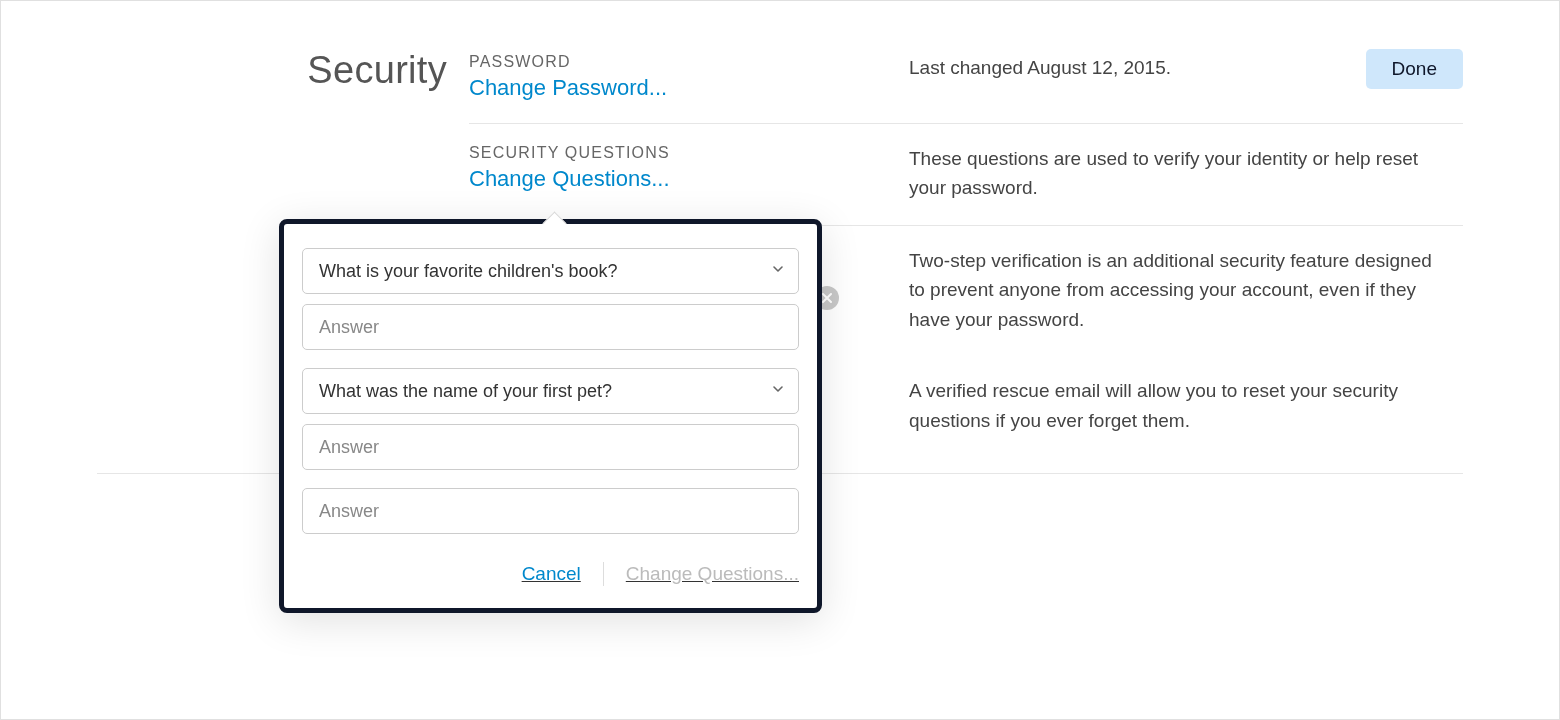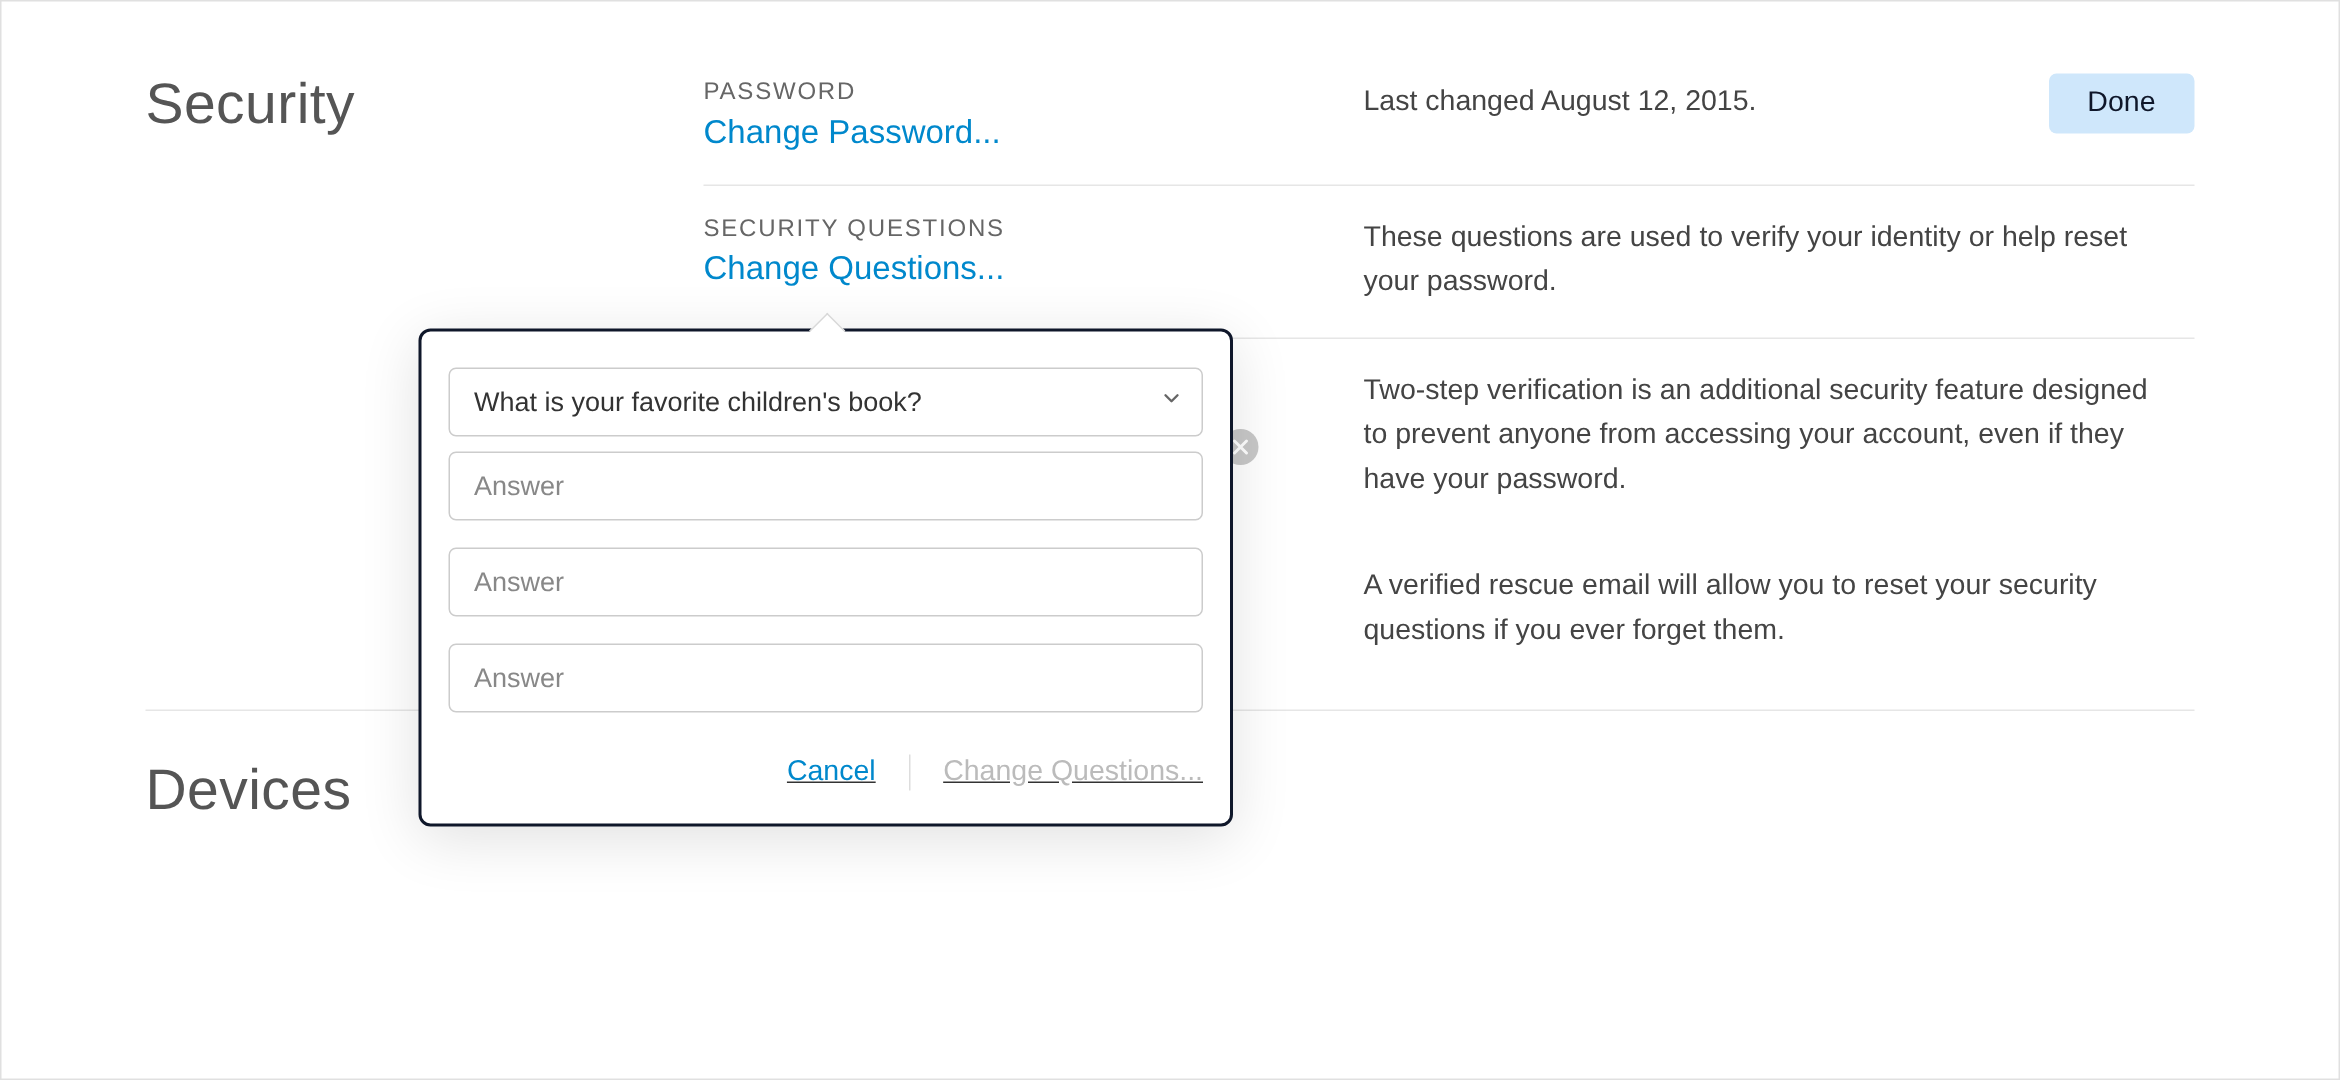--- a/index.html
+++ b/index.html
@@ -21,20 +21,21 @@
       display: flex;
       position: relative;
     }
     .section-title {
       width: 350px;
       flex-shrink: 0;
       font-size: 38px;
       font-weight: 300;
       color: #555;
       letter-spacing: 0.3px;
+      text-align: right;
     }
     .section-body {
       flex: 1;
       margin-left: 22px;
     }
     .row {
       display: flex;
       padding: 4px 0 22px 0;
       border-bottom: 1px solid #e6e6e6;
       margin-bottom: 16px;
@@ -85,21 +86,21 @@
       border-top: 1px solid #e6e6e6;
       margin: 0 0 32px 0;
     }
     
     .popover {
       position: absolute;
       top: 218px;
       left: 278px;
       width: 543px;
       background: #fff;
-      border: 2px solid #0f172a;
+      border: 5px solid #0f172a;
       border-radius: 8px;
       box-shadow: 0 8px 40px rgba(0,0,0,0.12);
       z-index: 10;
     }
     .popover::before {
       content: "";
       position: absolute;
       top: -9px;
       left: 262px;
       width: 16px;
@@ -250,20 +251,28 @@
         <span class="chevron">
           <svg width="14" height="14" viewBox="0 0 14 14">
               <path d="M3 5 L7 9 L11 5" fill="none" stroke="#666" stroke-width="1.6" stroke-linecap="round" stroke-linejoin="round"></path>
             </svg>
         </span>
       </div>
       <input class="answer-input" placeholder="Answer" style="">
     </div>
 
     <div class="qa-group">
+      <div class="select-wrap">
+        <button class="sel">What was the name of your first pet?</button>
+        <span class="chevron">
+          <svg width="14" height="14" viewBox="0 0 14 14">
+              <path d="M3 5 L7 9 L11 5" fill="none" stroke="#666" stroke-width="1.6" stroke-linecap="round" stroke-linejoin="round"></path>
+            </svg>
+        </span>
+      </div>
       <input class="answer-input" placeholder="Answer" style="">
     </div>
 
     <div class="qa-group">
       <input class="answer-input" placeholder="Answer" style="">
     </div>
 
     <div class="popover-actions">
       <span class="action-cancel">Cancel</span>
       <span class="action-divider"></span>

